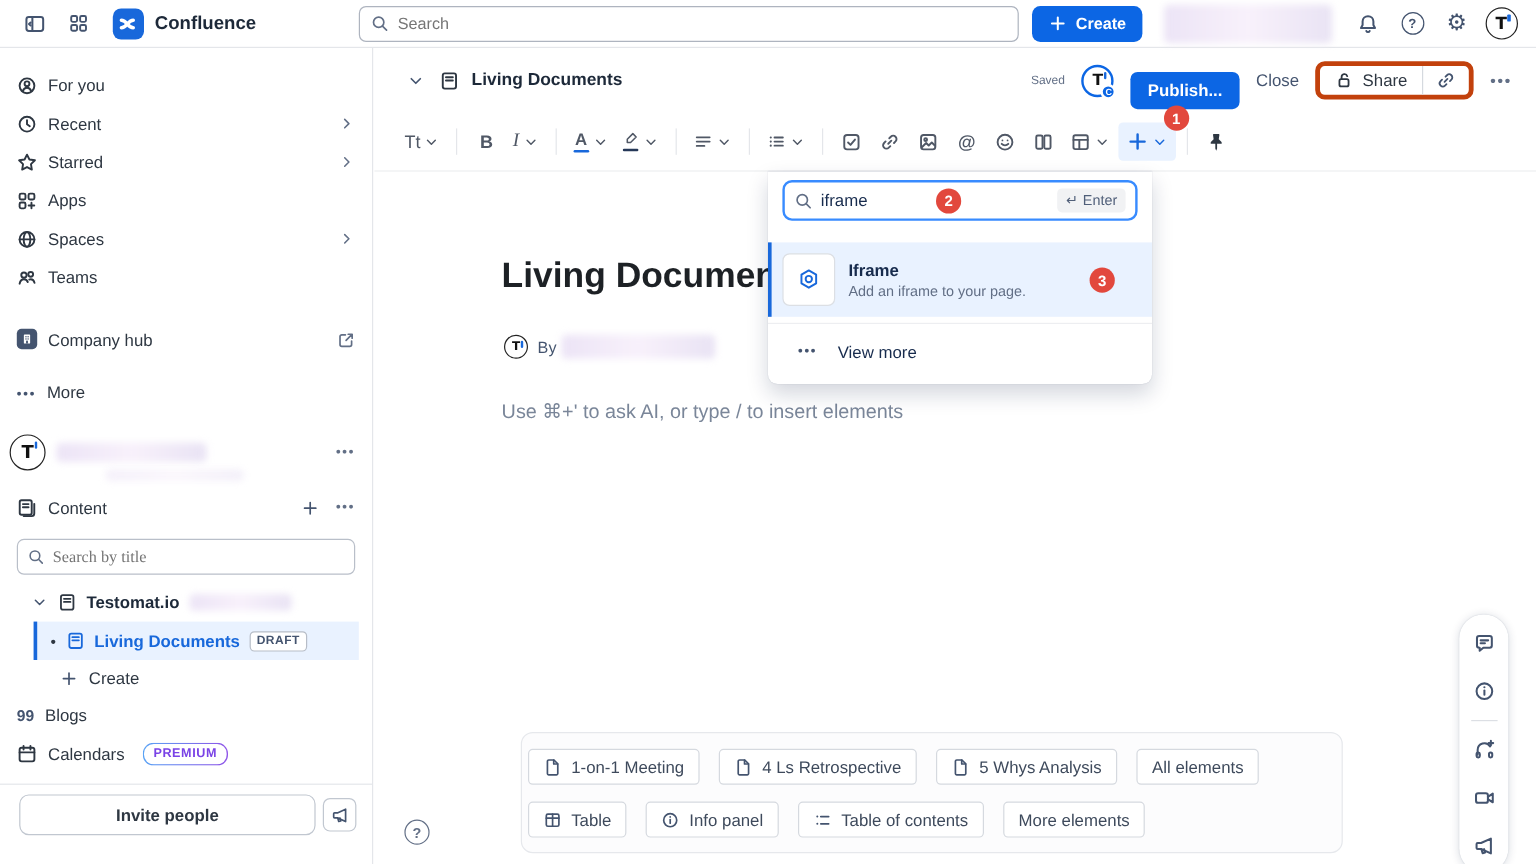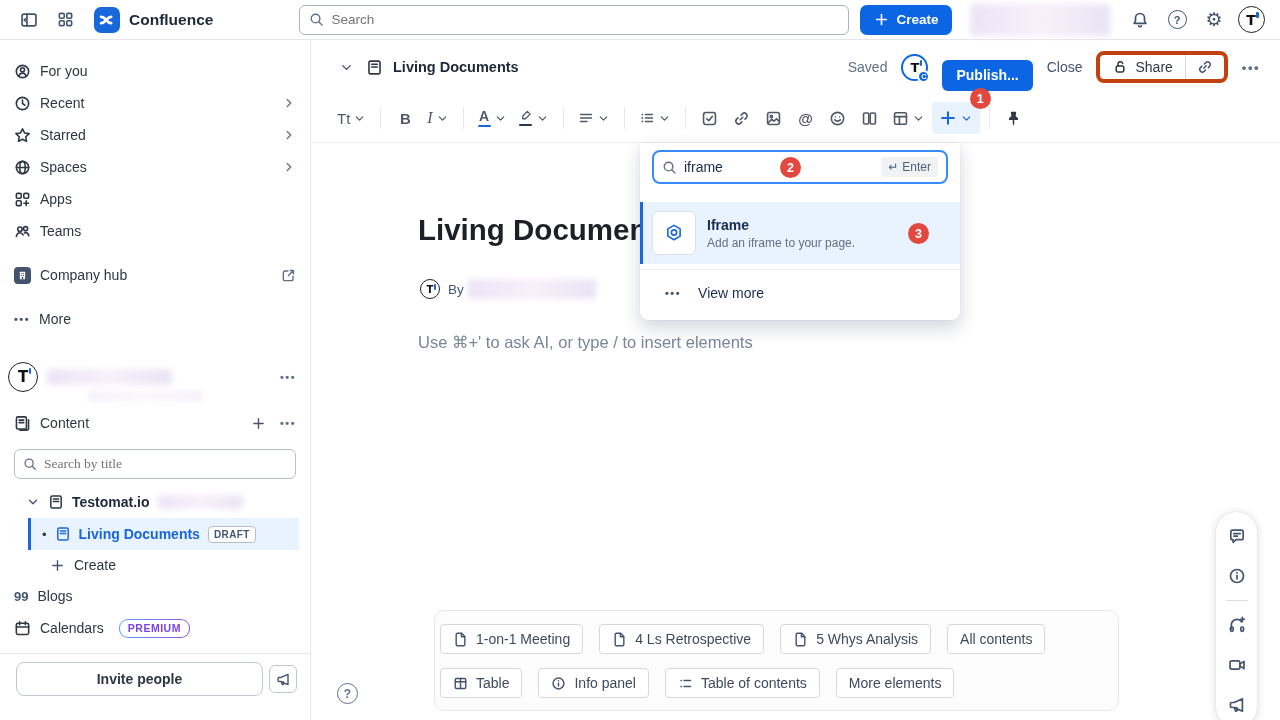--- a/index.html
+++ b/index.html
@@ -31,21 +31,21 @@
   .t-avatar .mark::after{content:"";position:absolute;right:-3px;top:0;width:2.5px;height:6px;background:#1868DB;border-radius:1px;}
   .qcircle{width:19px;height:19px;border:1.6px solid currentColor;border-radius:50%;display:flex;align-items:center;
     justify-content:center;font-size:11px;font-weight:700;}
 
   
   .sidebar{position:absolute;left:0;top:40px;width:311px;height:680px;border-right:1px solid #E4E6EA;background:#fff;
     padding-top:15px;z-index:10;}
   .snav{display:flex;align-items:center;height:32px;padding:0 14px;gap:9px;font-size:14px;color:#2E3742;cursor:pointer;}
   .snav .lbl{font-weight:500;}
   .snav .chev{margin-left:auto;color:#626F86;}
-  .mt12{margin-top:12px;} .mt22{margin-top:22px;}
+  .mt12{margin-top:12px;align-items:flex-end;} .mt22{margin-top:22px;}
   .hubicon{width:17px;height:17px;border-radius:4px;background:#44546F;display:flex;align-items:center;justify-content:center;}
   .space-head{display:flex;align-items:center;height:40px;padding:0 14px 0 8px;gap:9px;}
   .s-ellipsis{margin-left:auto;color:#626F86;font-size:11px;letter-spacing:1.5px;font-weight:700;cursor:pointer;background:none;border:none;}
   .side-search{margin:10px 14px 8px;height:30px;border:1px solid #B9BFC9;border-radius:6px;display:flex;align-items:center;
     gap:7px;padding:0 8px;color:#626F86;font-family:Liberation Serif, serif;}
   .side-search input{border:none;outline:none;flex:1;font-size:13.5px;font-family:inherit;color:#172B4D;background:transparent;}
   .treerow{display:flex;align-items:center;height:30px;padding-left:26px;gap:8px;font-size:14px;cursor:pointer;}
   .treerow .sp{font-weight:600;color:#1D2939;text-align:center;}
   .pagerow{display:flex;align-items:center;height:32px;margin:1px 11px 0 28px;background:#E9F2FF;position:relative;
     padding-left:14px;gap:8px;cursor:pointer;}
@@ -61,21 +61,21 @@
   .invite-btn{flex:1;height:34px;border:1px solid #C1C7D0;border-radius:8px;background:#fff;font-size:14px;font-weight:600;
     color:#2E3742;cursor:pointer;font-family:inherit;}
   .mega-btn{width:28px;height:28px;border:1px solid #C1C7D0;border-radius:6px;background:#fff;display:flex;align-items:center;
     justify-content:center;color:#44546F;cursor:pointer;margin-top:3px;}
 
   
   .main{position:absolute;left:312px;top:40px;width:968px;height:680px;background:#fff;}
   .doc-header{height:54px;display:flex;align-items:center;padding:0 20px 0 22px;gap:8px;}
   .bc-title{font-size:14.5px;font-weight:600;color:#1D2939;margin-left:2px;}
   .dh-right{margin-left:auto;display:flex;align-items:center;gap:14px;}
-  .saved{color:#626F86;font-size:14px;margin-left:16px;}
+  .saved{color:#626F86;font-size:10px;margin-left:16px;}
   .btn-publish{height:31px;border:none;border-radius:6px;background:#0C66E4;color:#fff;font-weight:700;font-size:14px;
     padding:0 14px;cursor:pointer;font-family:inherit;margin-top:16px;}
   .btn-close{border:none;background:none;font-size:14px;font-weight:500;color:#44546F;cursor:pointer;font-family:inherit;}
   .share-group{display:flex;align-items:center;height:32px;border:4px solid #c2410c;border-radius:8px;overflow:hidden;}
   .share-btn{display:flex;align-items:center;gap:7px;padding:0 12px;height:100%;background:none;border:none;font-size:14px;
     font-weight:500;color:#2E3742;cursor:pointer;font-family:inherit;}
   .share-sep{width:1px;height:100%;background:#D5D9DF;}
   .copylink-btn{display:flex;align-items:center;justify-content:center;width:38px;height:100%;background:none;border:none;
     color:#44546F;cursor:pointer;}
 
@@ -226,37 +226,37 @@
       <svg class="i" width="17" height="17" viewBox="0 0 16 16">
           <path d="M8 1.8l1.9 3.8 4.3.6-3.1 3 .7 4.3L8 11.5l-3.8 2 .7-4.3-3.1-3 4.3-.6z"></path>
         </svg>
       <span class="lbl">Starred</span>
       <svg class="i chev" width="14" height="14" viewBox="0 0 16 16">
           <path d="M6 4l4 4-4 4"></path>
         </svg>
     </div>
     <div class="snav">
       <svg class="i" width="17" height="17" viewBox="0 0 16 16">
-          <circle cx="8" cy="8" r="5.8"></circle>
-          <ellipse cx="8" cy="8" rx="2.6" ry="5.8"></ellipse>
-          <path d="M2.2 8h11.6"></path>
-        </svg>
-      <span class="lbl">Spaces</span>
-      <svg class="i chev" width="14" height="14" viewBox="0 0 16 16">
-          <path d="M6 4l4 4-4 4"></path>
-        </svg>
-    </div>
-    <div class="snav">
-      <svg class="i" width="17" height="17" viewBox="0 0 16 16">
           <rect x="2.2" y="2.2" width="4.6" height="4.6" rx="1.2"></rect>
           <rect x="9.2" y="2.2" width="4.6" height="4.6" rx="1.2"></rect>
           <rect x="2.2" y="9.2" width="4.6" height="4.6" rx="1.2"></rect>
           <path d="M11.5 9.3v4.4M9.3 11.5h4.4"></path>
         </svg>
       <span class="lbl">Apps</span>
+    </div>
+    <div class="snav">
+      <svg class="i" width="17" height="17" viewBox="0 0 16 16">
+          <circle cx="8" cy="8" r="5.8"></circle>
+          <ellipse cx="8" cy="8" rx="2.6" ry="5.8"></ellipse>
+          <path d="M2.2 8h11.6"></path>
+        </svg>
+      <span class="lbl">Spaces</span>
+      <svg class="i chev" width="14" height="14" viewBox="0 0 16 16">
+          <path d="M6 4l4 4-4 4"></path>
+        </svg>
     </div>
     <div class="snav">
       <svg class="i" width="17" height="17" viewBox="0 0 16 16">
           <circle cx="5.6" cy="5.9" r="2.1"></circle>
           <circle cx="10.9" cy="5.3" r="1.9"></circle>
           <path d="M2.2 12.6c.5-2.2 1.8-3.4 3.4-3.4 1.3 0 2.4.8 3 2.1"></path>
           <path d="M9.8 9.4c.4-.2.8-.3 1.1-.3 1.5 0 2.6 1.1 3 2.9"></path>
         </svg>
       <span class="lbl">Teams</span>
     </div>
@@ -569,21 +569,21 @@
         <span>4 Ls Retrospective</span>
       </button>
       <button class="tpl-btn">
         <svg class="i" width="15" height="15" viewBox="0 0 16 16">
             <path d="M3.4 2.6A1.2 1.2 0 0 1 4.6 1.4h4.6l3.4 3.4v8.6a1.2 1.2 0 0 1-1.2 1.2H4.6a1.2 1.2 0 0 1-1.2-1.2z"></path>
             <path d="M9 1.6V5h3.4"></path>
           </svg>
         <span>5 Whys Analysis</span>
       </button>
       <button class="tpl-btn">
-        <span>All contents</span>
+        <span>All elements</span>
       </button>
     </div>
     <div class="tpl-row">
       <button class="tpl-btn">
         <svg class="i" width="15" height="15" viewBox="0 0 16 16">
             <rect x="2.4" y="2.6" width="11.2" height="10.8" rx="1.4"></rect>
             <path d="M2.4 6.2h11.2M8 2.6v10.8"></path>
           </svg>
         <span>Table</span>
       </button>

